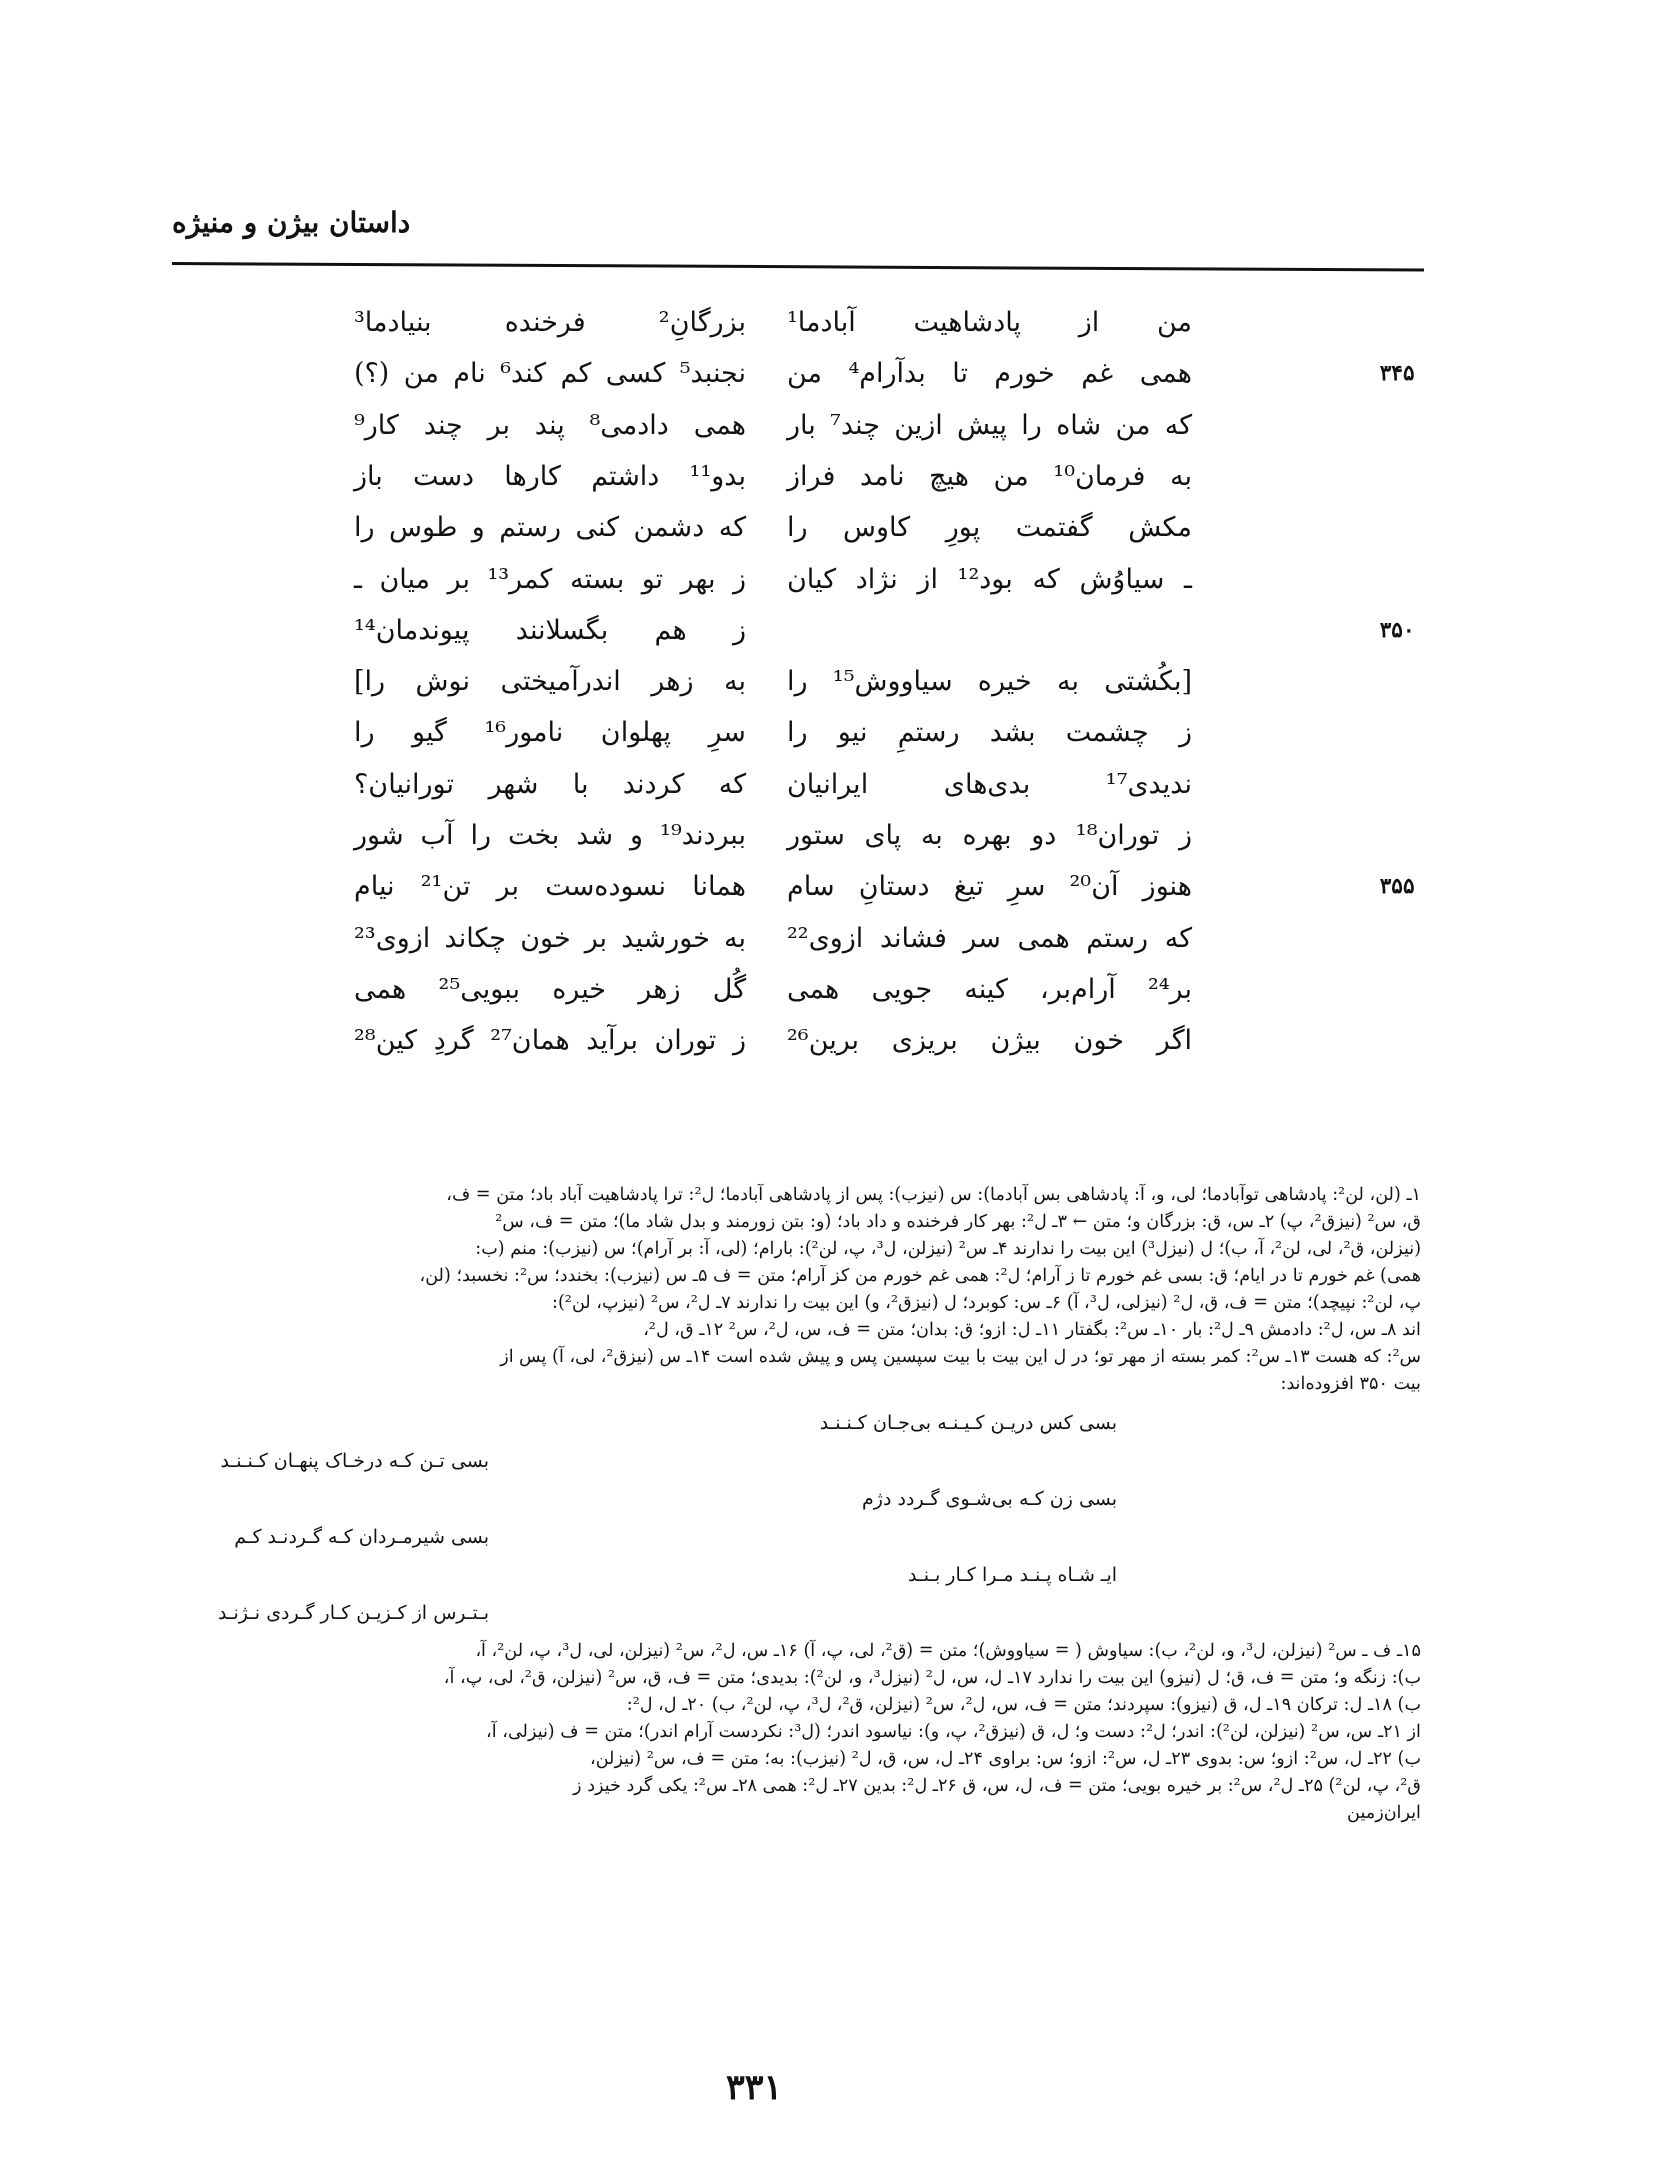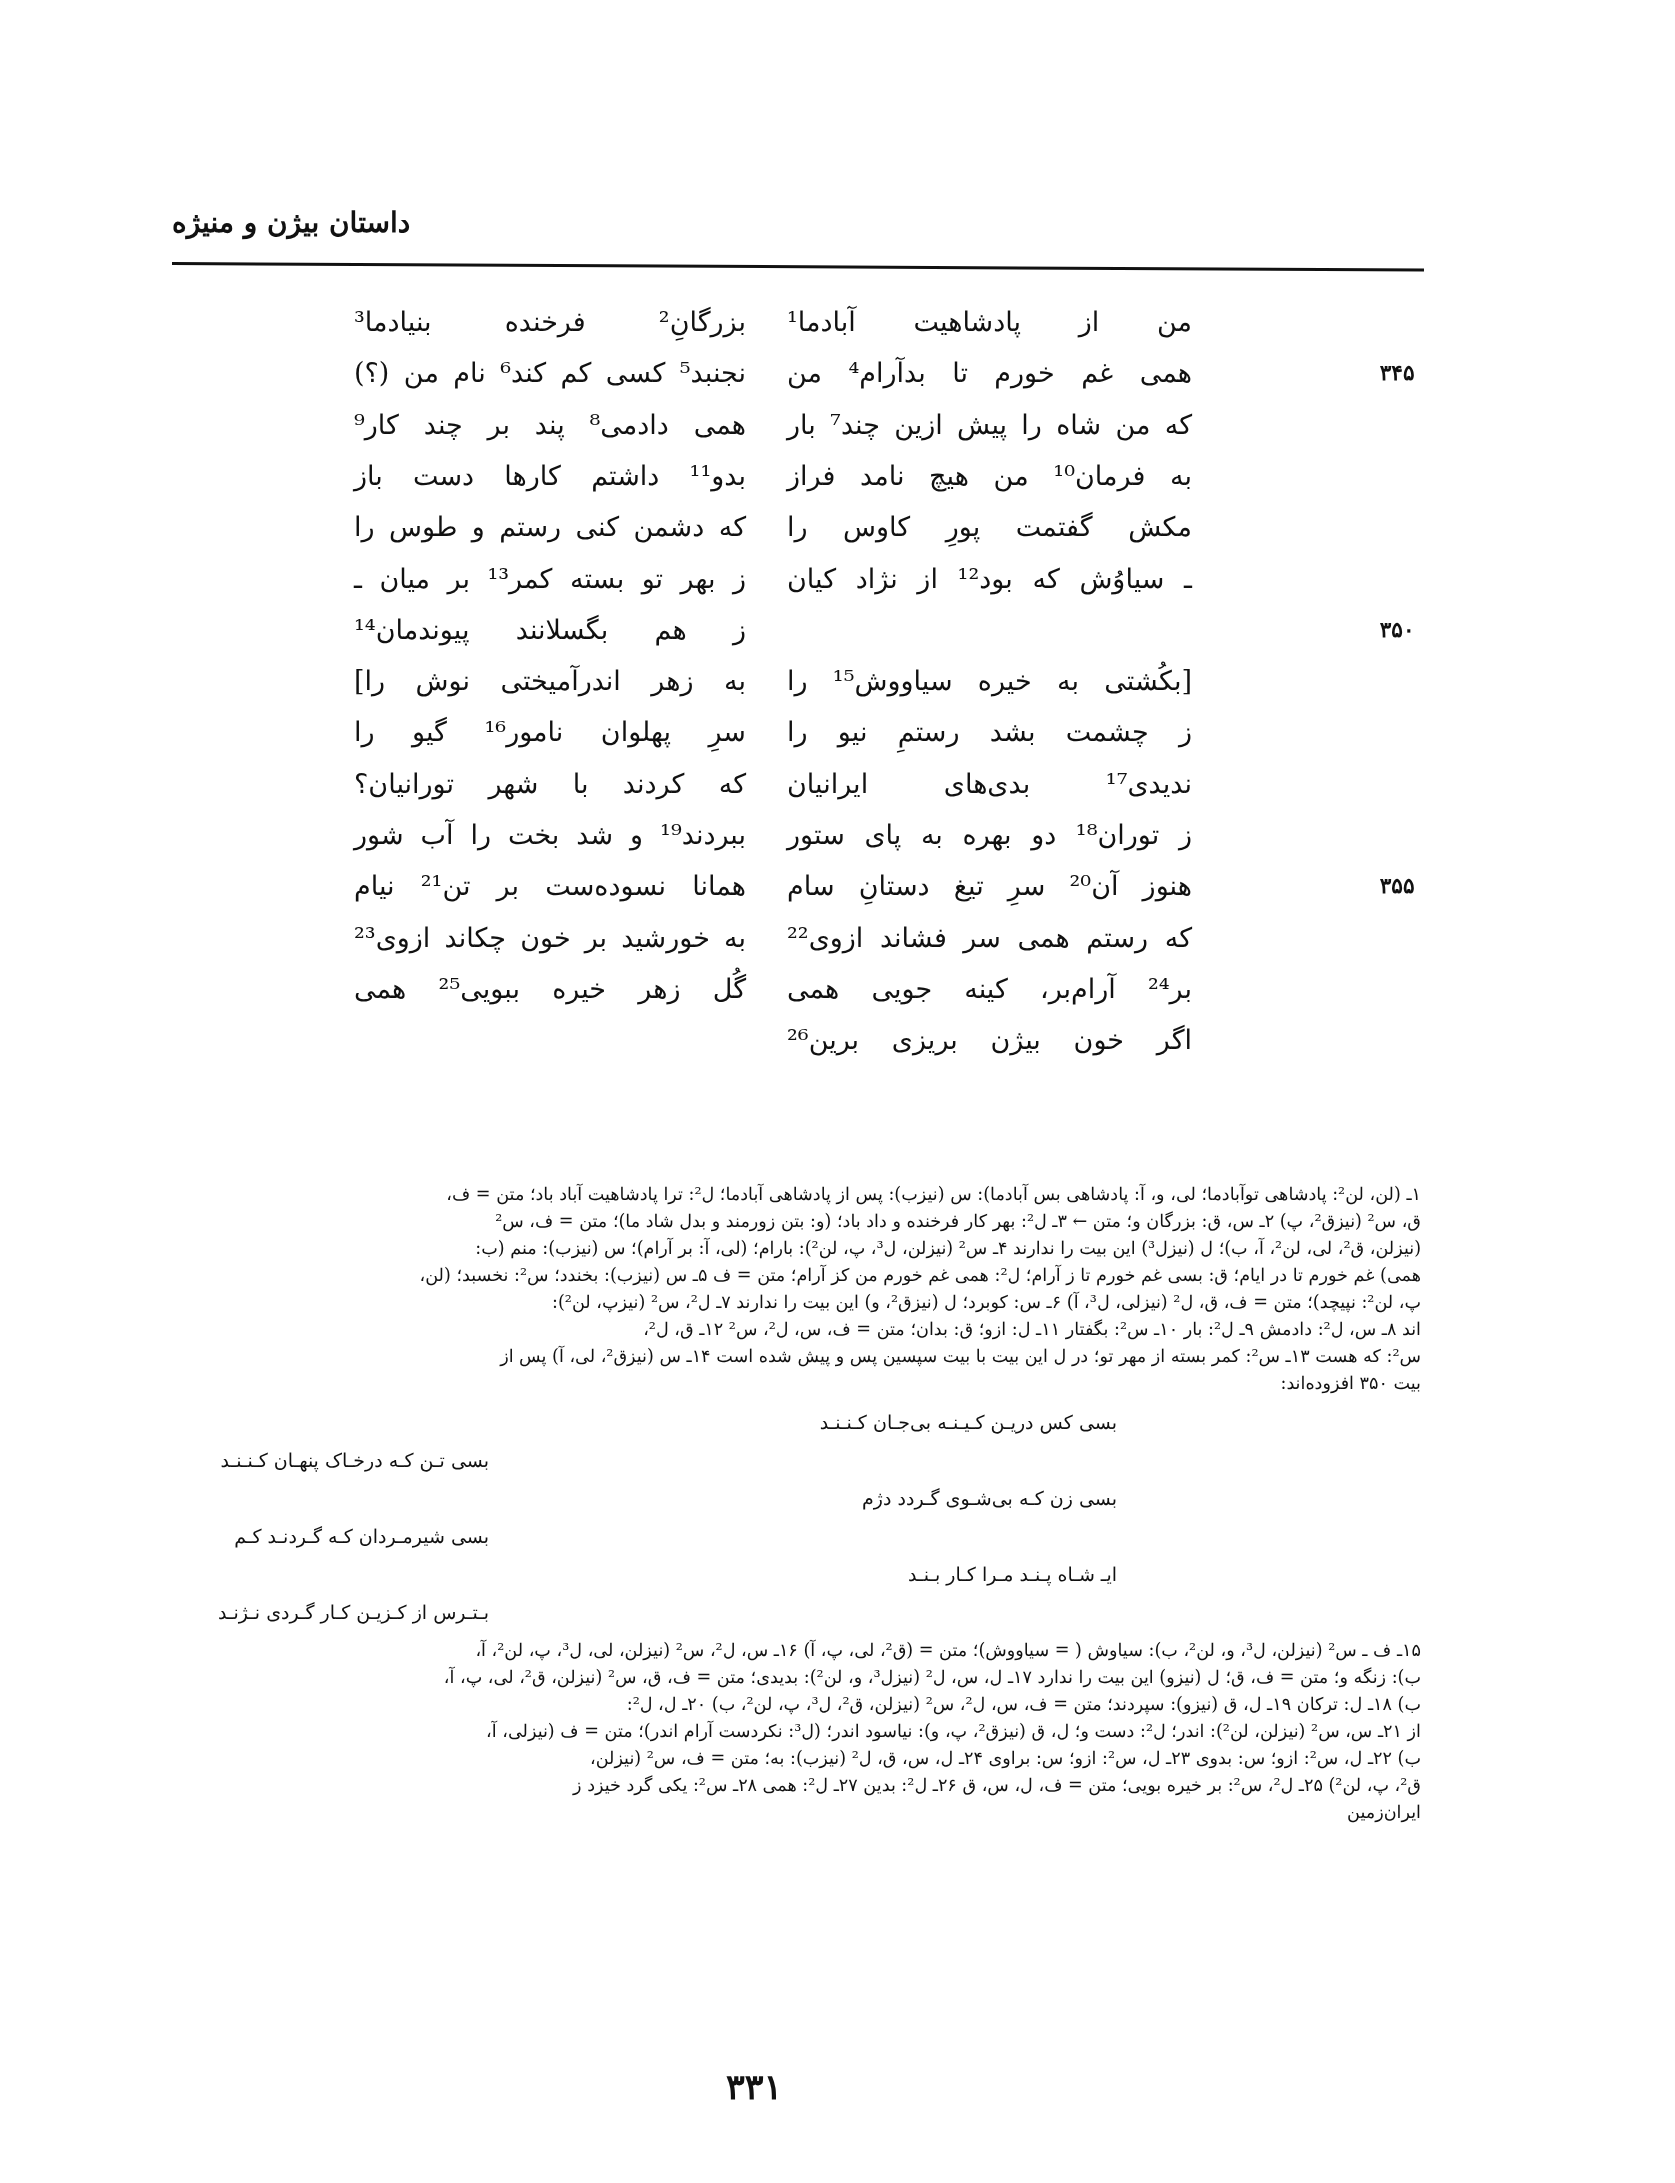--- a/index.html
+++ b/index.html
@@ -107,20 +107,21 @@
       <span class="hemi hemi-left">به خورشید بر خون چکاند ازوی²³</span>
     </div>
     <div class="couplet" style="top:667px">
       <span class="verse-num"></span>
       <span class="hemi hemi-right">بر²⁴ آرام‌بر، کینه جویی همی</span>
       <span class="hemi hemi-left">گُل زهر خیره ببویی²⁵ همی</span>
     </div>
     <div class="couplet" style="top:718px">
       <span class="verse-num"></span>
       <span class="hemi hemi-right">اگر خون بیژن بریزی برین²⁶</span>
+      <span class="hemi hemi-left">ز توران برآید همان²⁷ گردِ کین²⁸</span>
     </div>
   </div>
 
   <div class="notes">
     <div class="note-line">۱ـ (لن، لن²: پادشاهی توآبادما؛ لی، و، آ: پادشاهی بس آبادما): س (نیزب): پس از پادشاهی آبادما؛ ل²: ترا پادشاهیت آباد باد؛ متن = ف،</div>
     <div class="note-line">ق، س² (نیزق²، پ)    ۲ـ س، ق: بزرگان و؛ متن ←    ۳ـ ل²: بهر کار فرخنده و داد باد؛ (و: بتن زورمند و بدل شاد ما)؛ متن = ف، س²</div>
     <div class="note-line">(نیزلن، ق²، لی، لن²، آ، ب)؛ ل (نیزل³) این بیت را ندارند    ۴ـ س² (نیزلن، ل³، پ، لن²): بارام؛ (لی، آ: بر آرام)؛ س (نیزب): منم (ب:</div>
     <div class="note-line">همی) غم خورم تا در ایام؛ ق: بسی غم خورم تا ز آرام؛ ل²: همی غم خورم من کز آرام؛ متن = ف    ۵ـ س (نیزب): بخندد؛ س²: نخسبد؛ (لن،</div>
     <div class="note-line">پ، لن²: نپیچد)؛ متن = ف، ق، ل² (نیزلی، ل³، آ)    ۶ـ س: کوبرد؛ ل (نیزق²، و) این بیت را ندارند    ۷ـ ل²، س² (نیزپ، لن²):</div>
     <div class="note-line">اند    ۸ـ س، ل²: دادمش    ۹ـ ل²: بار    ۱۰ـ س²: بگفتار    ۱۱ـ ل: ازو؛ ق: بدان؛ متن = ف، س، ل²، س²    ۱۲ـ ق، ل²،</div>

